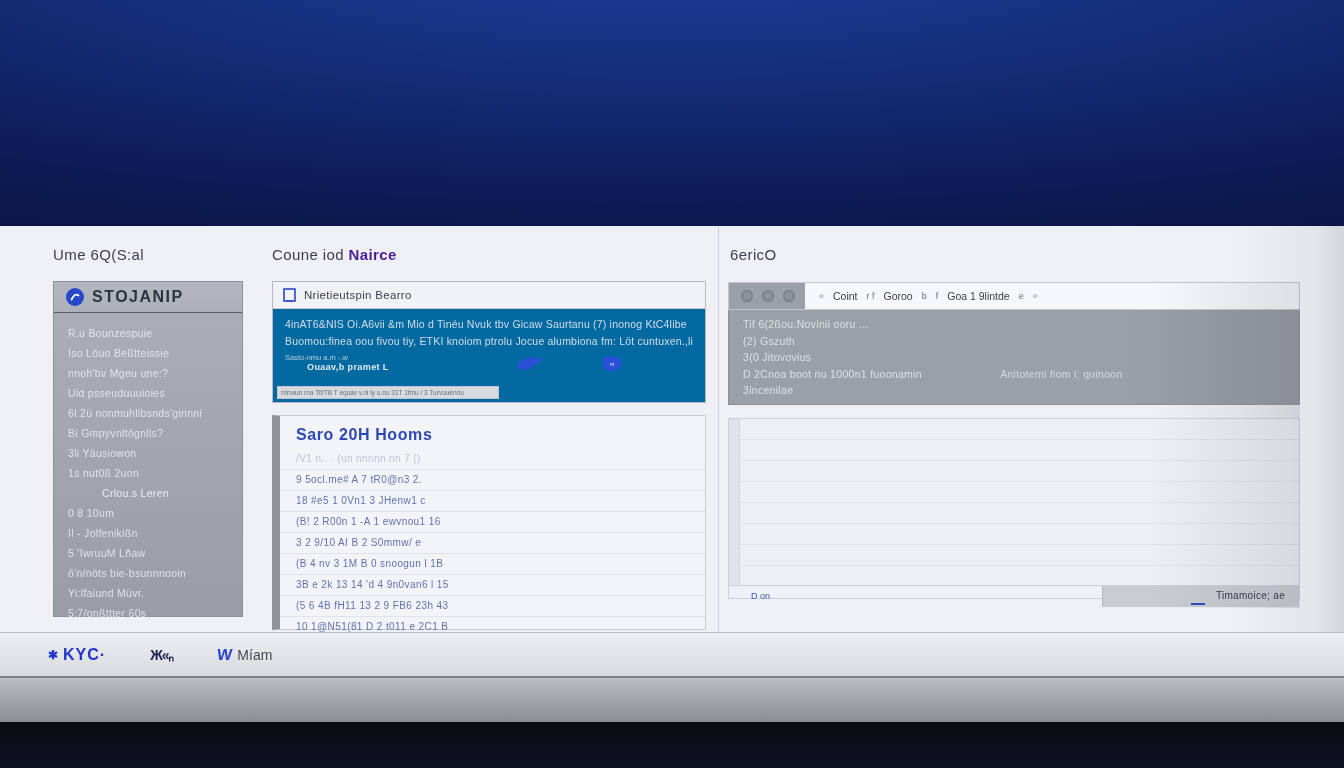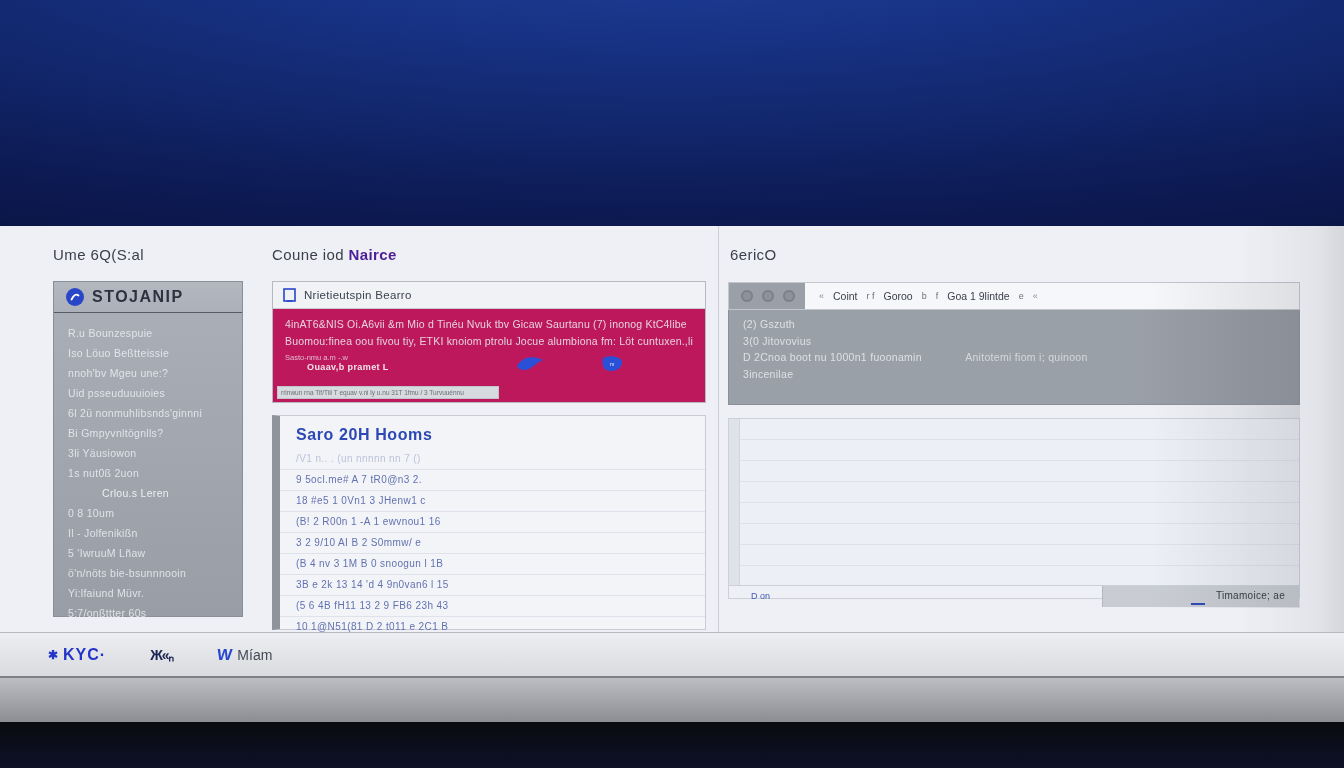--- a/index.html
+++ b/index.html
@@ -35,21 +35,21 @@
   .brand-text{font-size:16px;font-weight:700;letter-spacing:1.5px;color:#2c3340;}
   .sidebar-list{padding:10px 0 0 14px;}
   .sb-item{
     font-size:10.5px;line-height:20px;color:rgba(238,241,247,.82);
     white-space:nowrap;overflow:hidden;letter-spacing:.3px;
   }
   .sb-item.sub{padding-left:34px;color:rgba(244,246,250,.9);}
   
   .card{
     position:absolute;left:272px;top:281px;width:434px;height:122px;
-    background:#be185d;border:1px solid #b6b9c0;box-sizing:border-box;
+    background:#0369a1;border:1px solid #b6b9c0;box-sizing:border-box;
   }
   .card-header{
     height:26px;background:#f1f2f6;border-bottom:1px solid #c9ccd3;
     display:flex;align-items:center;gap:7px;padding:0 10px;
   }
   .card-title{font-size:11.5px;color:#3c4350;letter-spacing:.3px;}
   .card-body{padding:7px 12px 0 12px;}
   .card-line{font-size:10.5px;line-height:17px;color:rgba(233,236,241,.88);white-space:nowrap;overflow:hidden;letter-spacing:.2px;}
   .card-smallrow{display:flex;align-items:flex-start;margin-top:3px;}
   .card-smalls{width:170px;}
@@ -82,21 +82,21 @@
   .circ{width:12px;height:12px;border-radius:50%;background:#8d929b;box-shadow:inset 0 0 0 2px #7c818a;}
   .r-menu{display:flex;align-items:center;gap:9px;padding-left:14px;font-size:10.5px;color:#3c414b;}
   .r-menu .chev{color:#8a8f98;font-size:9px;}
   .r-menu .lite{color:#6a6f79;font-size:9px;}
   .r-gray{
     position:absolute;left:728px;top:310px;width:572px;height:95px;
     background:linear-gradient(to right,#9aa0a8 0%,#9aa0a8 70%,#8f949d 100%);
     border:1px solid #8b8f98;border-top:none;box-sizing:border-box;padding:6px 0 0 14px;
   }
   .r-line{font-size:10.5px;line-height:16.5px;color:rgba(230,233,238,.88);white-space:nowrap;letter-spacing:.3px;}
-  .r-line .rpart{margin-left:40px;color:rgba(230,233,238,.75);}
+  .r-line .rpart{margin-left:75px;color:rgba(230,233,238,.75);}
   .r-list{
     position:absolute;left:728px;top:418px;width:572px;height:167px;
     background:repeating-linear-gradient(to bottom,#edeff6 0px,#edeff6 20px,#dfe2ec 20px,#dfe2ec 21px);
     border:1px solid #ccd0d8;border-bottom:none;box-sizing:border-box;
   }
   .r-list-strip{position:absolute;left:0;top:0;width:10px;height:100%;background:#e0e2ea;border-right:1px solid #d2d5de;}
   .r-status{
     position:absolute;left:728px;top:585px;width:572px;height:14px;
     background:#eef0f6;border:1px solid #ccd0d8;box-sizing:border-box;
   }
@@ -237,20 +237,21 @@
       <span>Goroo</span>
       <span class="lite">b</span>
       <span class="lite">f</span>
       <span>Goa 1 9lintde</span>
       <span class="lite">e</span>
       <span class="chev">«</span>
     </div>
   </div>
 
   <div class="r-gray">
+    <div class="r-line">Tif 6(2ßou.Novinii ooru ...</div>
     <div class="r-line">(2) Gszuth</div>
     <div class="r-line">3(0 Jitovovius</div>
     <div class="r-line">
       <span>D 2Cnoa boot nu 1000n1 fuoonamin</span>
       <span class="rpart">Anitotemi fiom i; quinoon</span>
     </div>
     <div class="r-line">3incenilae</div>
   </div>
 
   <div class="r-list">

